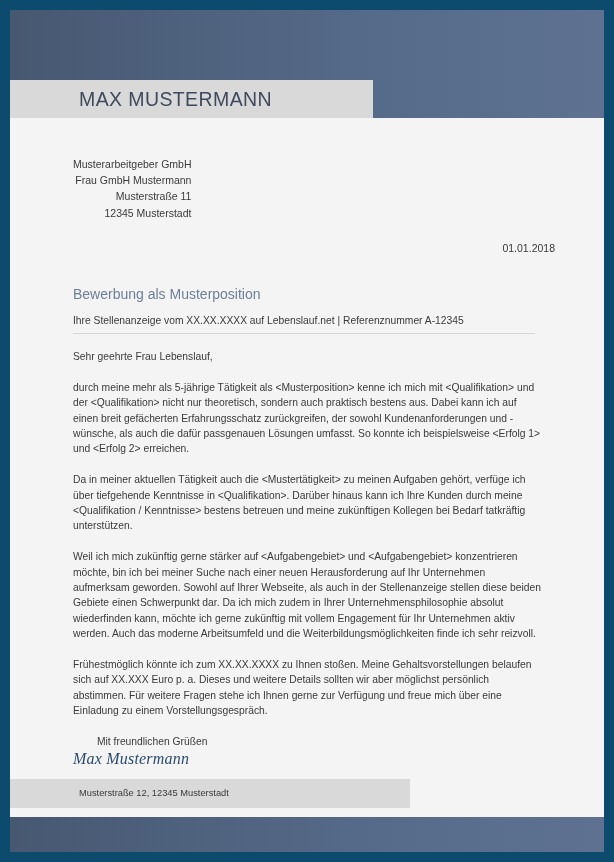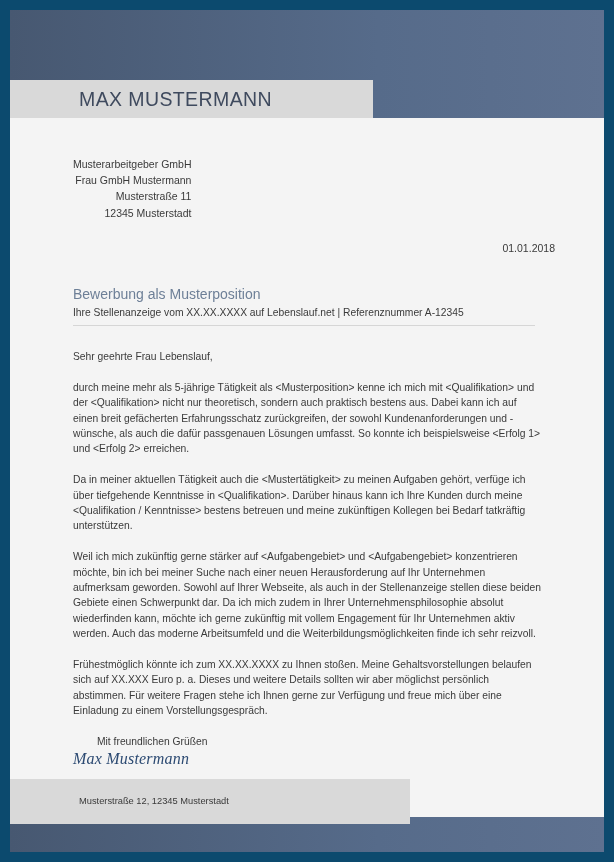--- a/index.html
+++ b/index.html
@@ -104,21 +104,21 @@
   .subject-title {
     font-size: 14px;
     color: #6d7f97;
     line-height: 17px;
     white-space: nowrap;
   }
   .subject-sub {
     font-size: 10.3px;
     color: #3a3a3a;
     line-height: 15px;
-    margin-top: 2px;
+    margin-top: 10px;
     white-space: nowrap;
   }
   .subject-rule {
     margin-top: 5px;
     width: 462px;
     height: 1px;
     background: #d6d6d6;
   }
 
   .letter {
@@ -173,21 +173,21 @@
     height: 35px;
     background: linear-gradient(to right, #475871 0%, #566b8a 62%, #5e7190 100%);
   }
 
   
   .footer-plate {
     position: absolute;
     left: 0;
     top: 769px;
     width: 400px;
-    height: 45px;
+    height: 29px;
     background: #d9d9d9;
     display: flex;
     align-items: center;
   }
   .footer-text {
     margin-left: 69px;
     font-size: 9.3px;
     line-height: 13.6px;
     color: #3a3a3a;
     white-space: nowrap;

